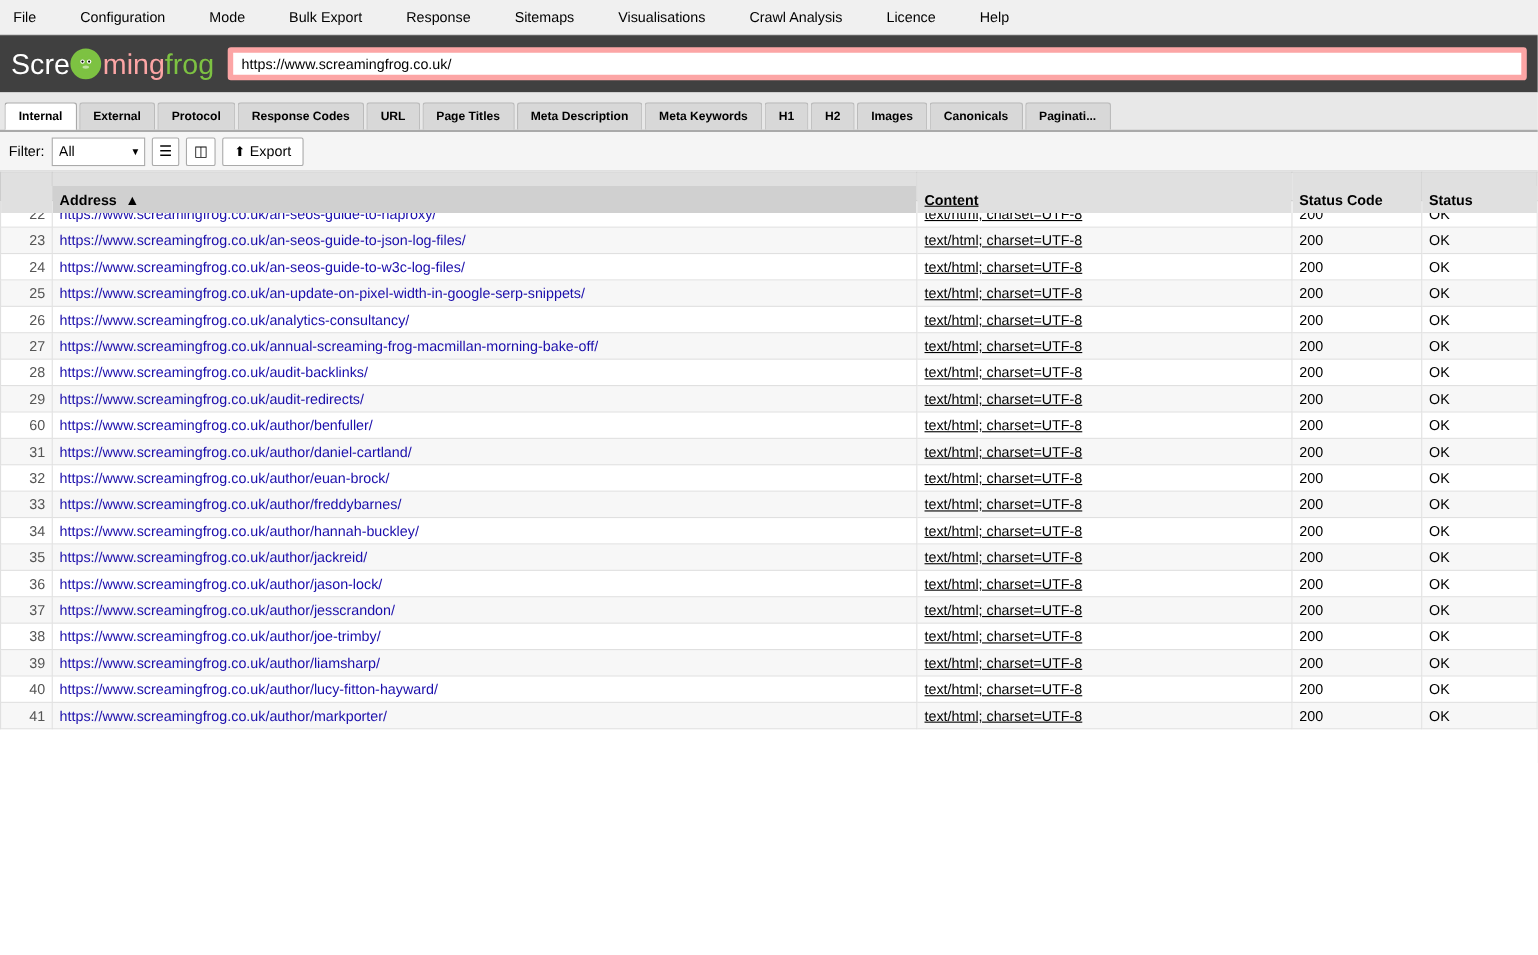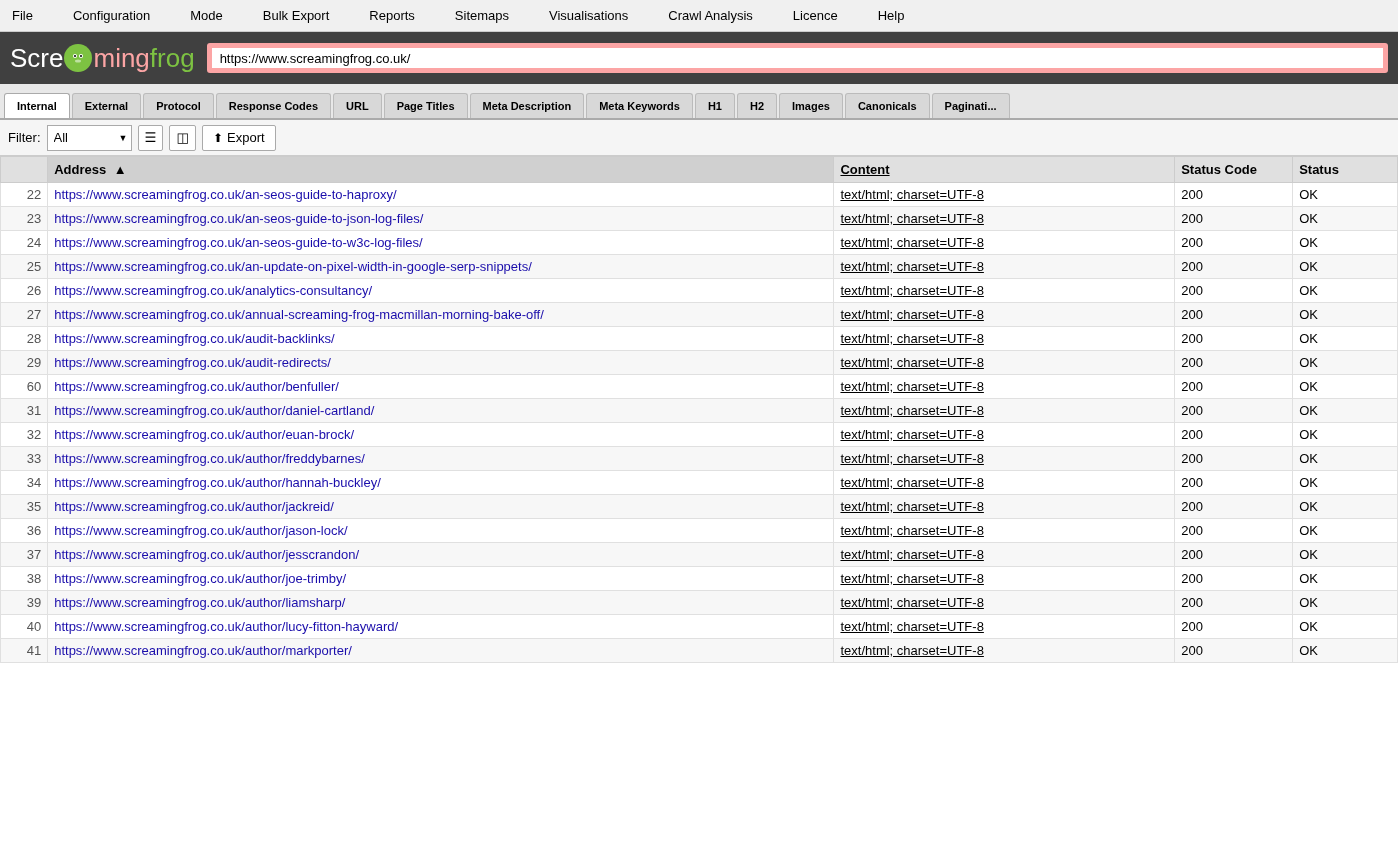--- a/index.html
+++ b/index.html
@@ -161,21 +161,21 @@
       background: #e0e0e0;
     }
     thead th {
       border: 1px solid #ccc;
       padding: 5px 6px;
       text-align: left;
       font-size: 13px;
       font-weight: bold;
       white-space: nowrap;
       position: sticky;
-      top: 0;
+      top: 12px;
       background: #e0e0e0;
       z-index: 1;
     }
     thead th.sorted {
       background: #d0d0d0;
     }
     .sort-arrow { margin-left: 4px; }
 
     tbody tr:nth-child(odd) { background: #fff; }
     tbody tr:nth-child(even) { background: #f7f7f7; }
@@ -203,21 +203,21 @@
     .col-status { width: 80px; }
   </style>
 </head>
 <body>
 
 <div class="menu-bar">
   <span class="menu-item">File</span>
   <span class="menu-item">Configuration</span>
   <span class="menu-item">Mode</span>
   <span class="menu-item">Bulk Export</span>
-  <span class="menu-item">Reports</span>
+  <span class="menu-item">Response</span>
   <span class="menu-item">Sitemaps</span>
   <span class="menu-item">Visualisations</span>
   <span class="menu-item">Crawl Analysis</span>
   <span class="menu-item">Licence</span>
   <span class="menu-item">Help</span>
 </div>
 
 <div class="logo-bar">
   <div class="logo-text">
     <span>Scre</span>

